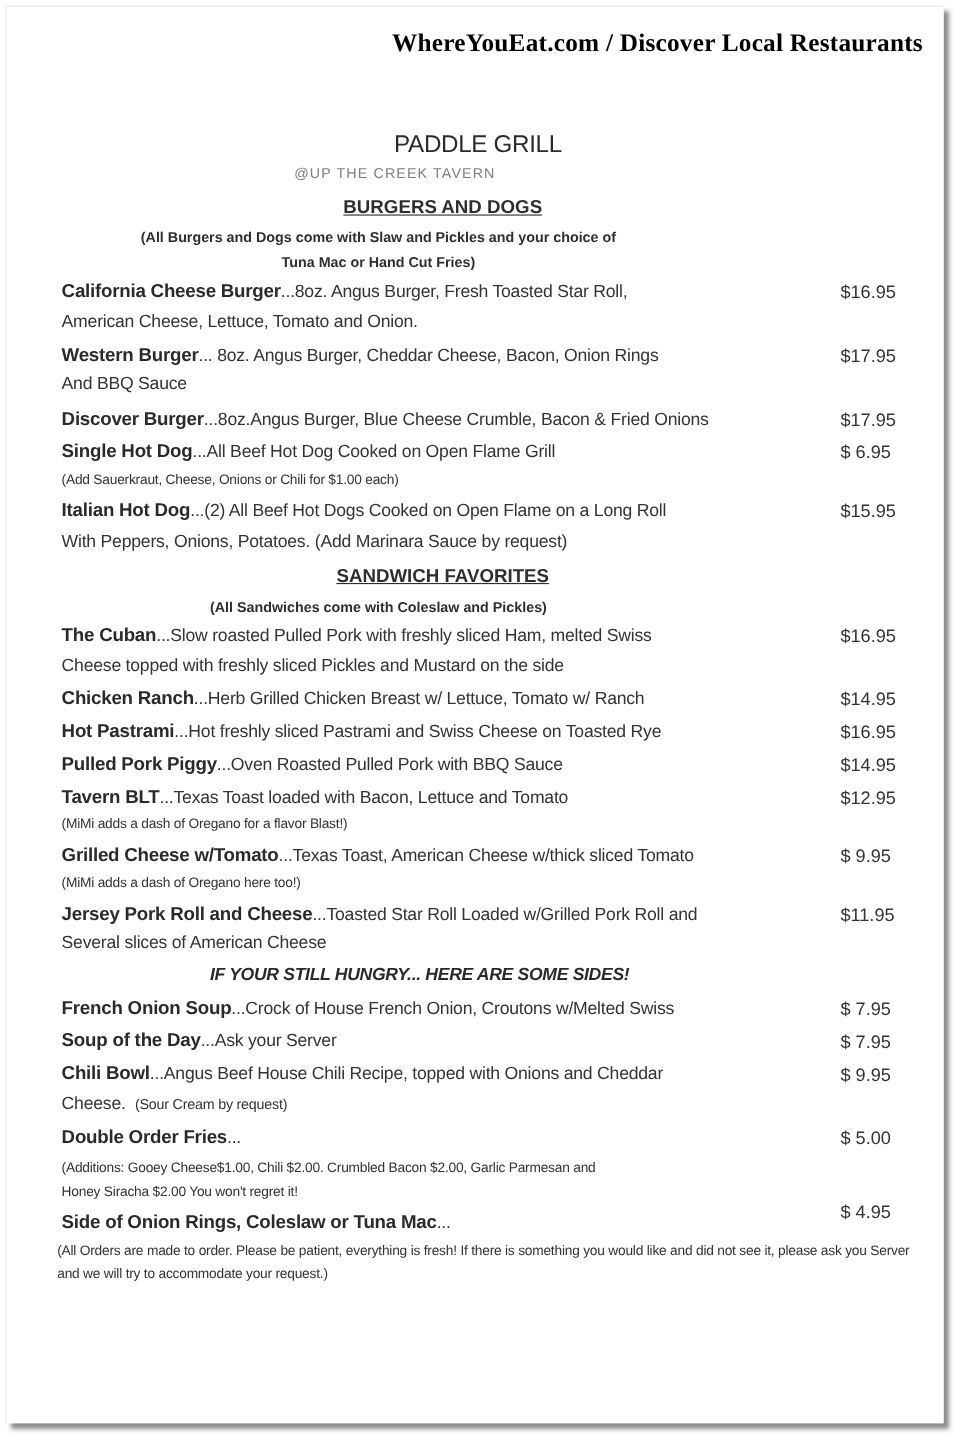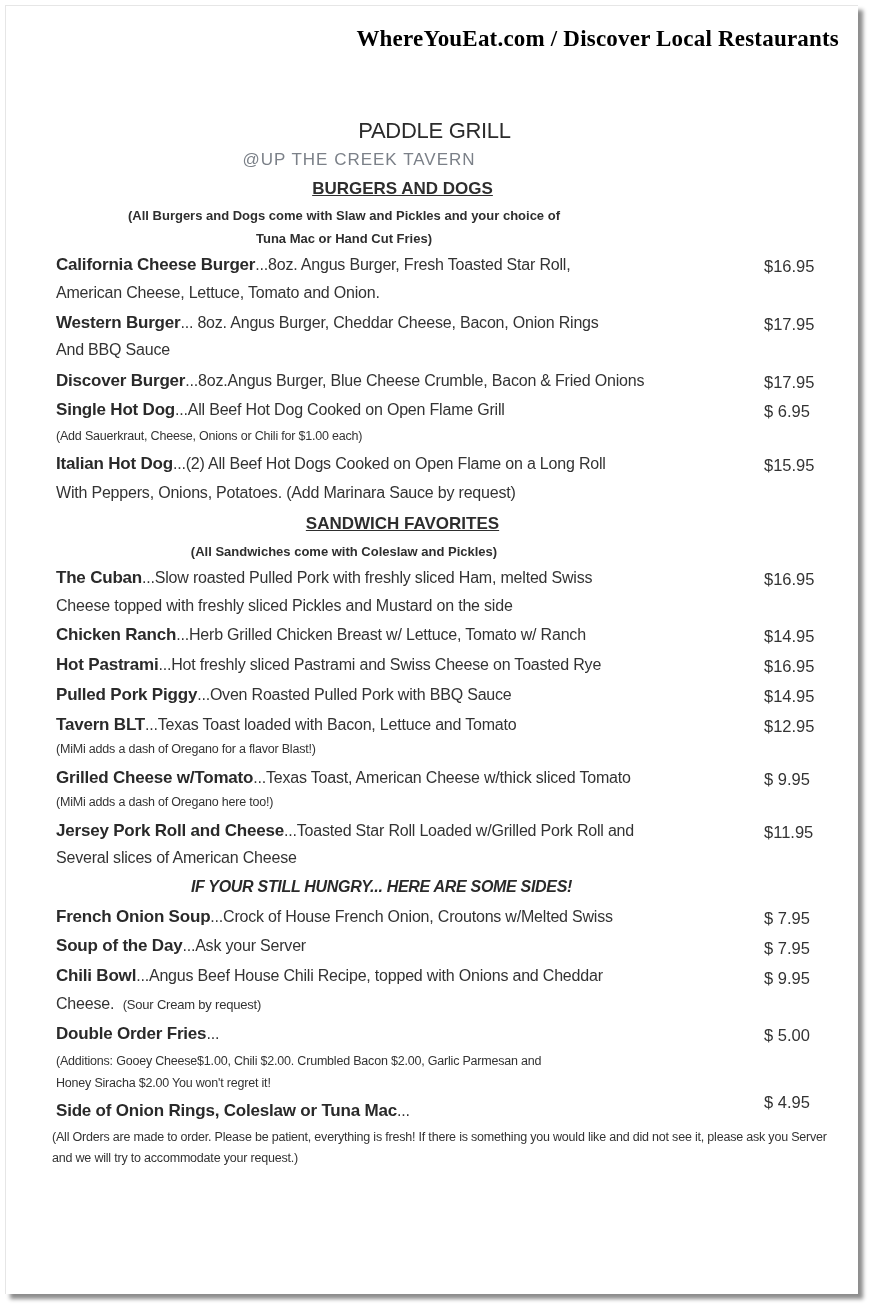--- a/index.html
+++ b/index.html
@@ -14,21 +14,21 @@
     position:absolute; right:30px; top:26px;
     font-family:"Liberation Serif", serif; font-weight:bold;
     font-size:23px; color:#000; letter-spacing:0.2px; white-space:nowrap;
   }
   .title {
     position:absolute; left:0; width:869px; top:118px; text-align:center;
     font-size:22px; color:#2b2b2b; letter-spacing:-0.3px;
   }
   .subtitle {
     position:absolute; left:0; width:718px; top:150px; text-align:center;
-    font-size:17px; color:#7b8088; letter-spacing:1px;
+    font-size:13px; color:#7b8088; letter-spacing:1px;
   }
   .section-head {
     position:absolute; left:0; width:805px; text-align:center;
     font-weight:bold; font-size:17px; color:#2e2e2e; text-decoration:underline;
   }
   .section-note {
     position:absolute; left:0; width:688px; text-align:center;
     font-weight:bold; font-size:13px; color:#2e2e2e; line-height:23px;
   }
   .line {

